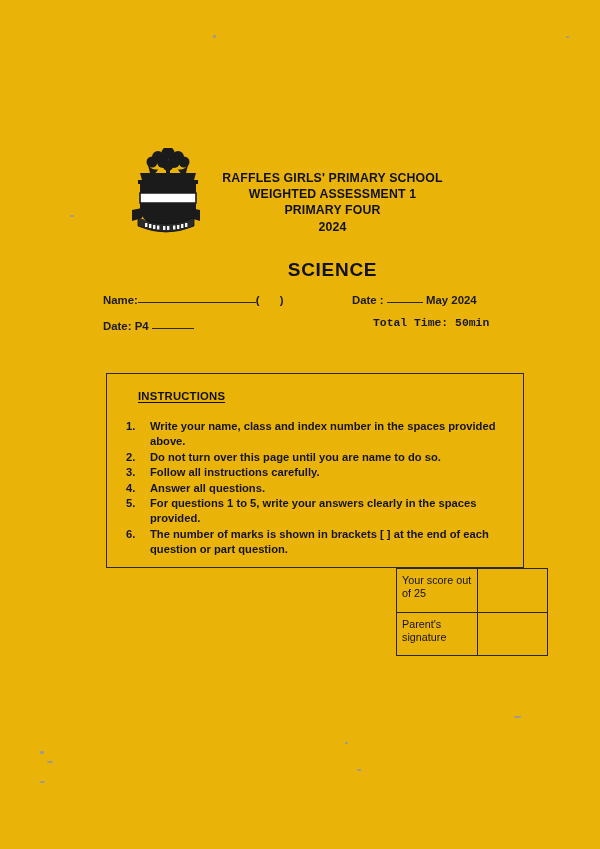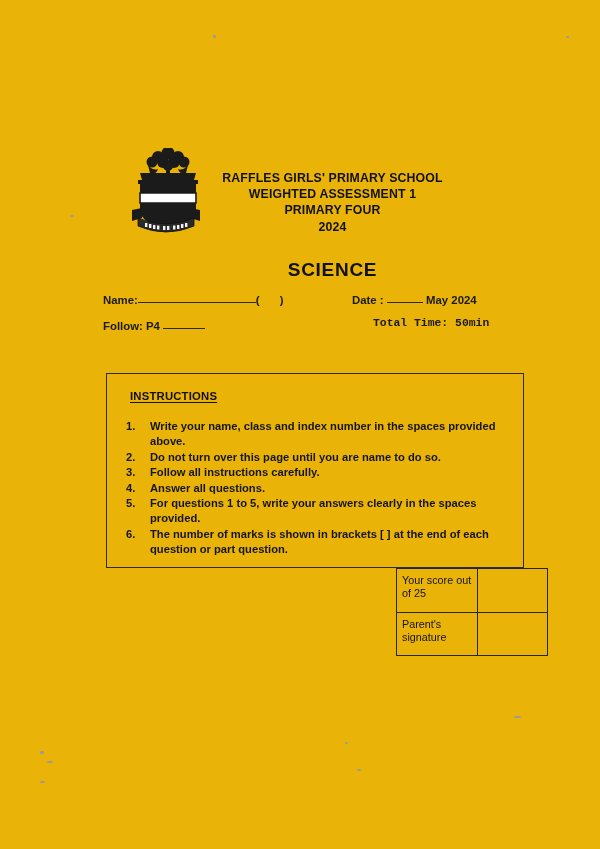--- a/index.html
+++ b/index.html
@@ -90,21 +90,21 @@
     position: absolute;
     left: 106px;
     top: 373px;
     width: 418px;
     height: 195px;
     border: 1.3px solid #2b2b2b;
     box-sizing: border-box;
   }
   #instructions-heading {
     position: absolute;
-    left: 12px;
+    left: 20px;
     top: 16px;
     font-size: 11.3px;
     font-weight: bold;
     letter-spacing: 0.2px;
     text-decoration: underline;
     text-underline-offset: 2px;
     padding-left: 11px;
   }
   #instructions-list {
     position: absolute;
@@ -215,21 +215,21 @@
     <div>RAFFLES GIRLS' PRIMARY SCHOOL</div>
     <div>WEIGHTED ASSESSMENT 1</div>
     <div>PRIMARY FOUR</div>
     <div>2024</div>
   </div>
 
   <div id="subject-title">SCIENCE</div>
 
   <div class="field-row" id="name-row"><span>Name:</span><span class="blank blank-name"></span><span>(</span><span class="paren-gap"></span><span>)</span></div>
 
-  <div class="field-row" id="class-row"><span>Follow: P4</span>&nbsp;<span class="blank blank-class"></span></div>
+  <div class="field-row" id="class-row"><span>Date: P4</span>&nbsp;<span class="blank blank-class"></span></div>
 
   <div class="field-row" id="date-row"><span>Date :</span>&nbsp;<span class="blank blank-date"></span>&nbsp;<span>May 2024</span></div>
 
   <div class="field-row" id="time-row"><span>Total Time:</span>&nbsp;<span>50min</span></div>
 
   <div id="instructions-box">
     <div id="instructions-heading">INSTRUCTIONS</div>
     <ol id="instructions-list">
       <li><span class="num">1.</span><span>Write your name, class and index number in the spaces provided above.</span></li>
       <li><span class="num">2.</span><span>Do not turn over this page until you are name to do so.</span></li>

